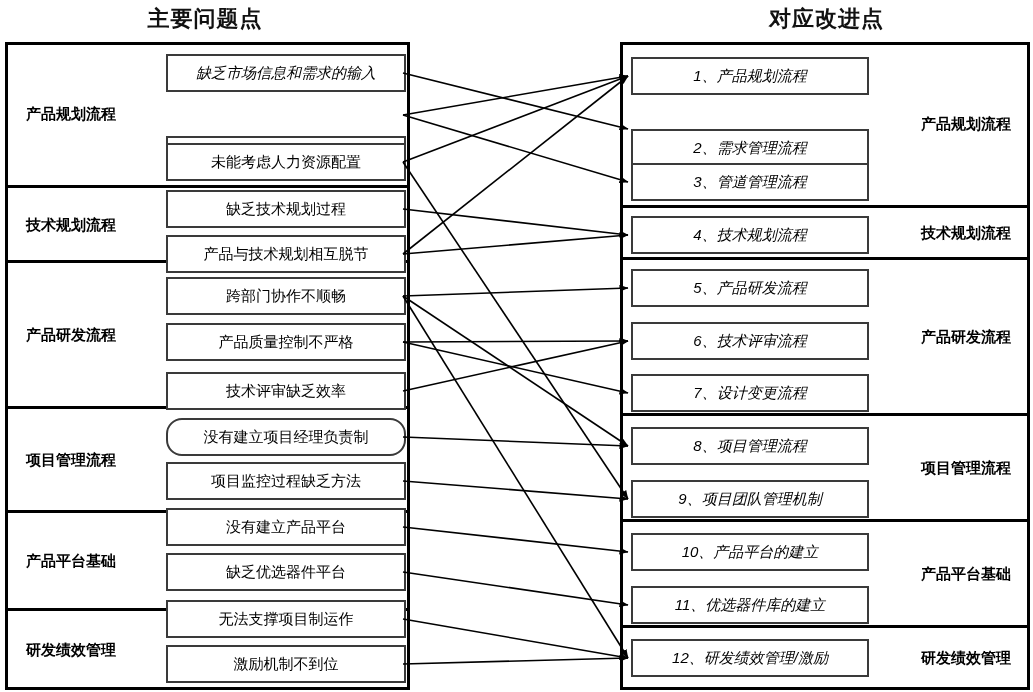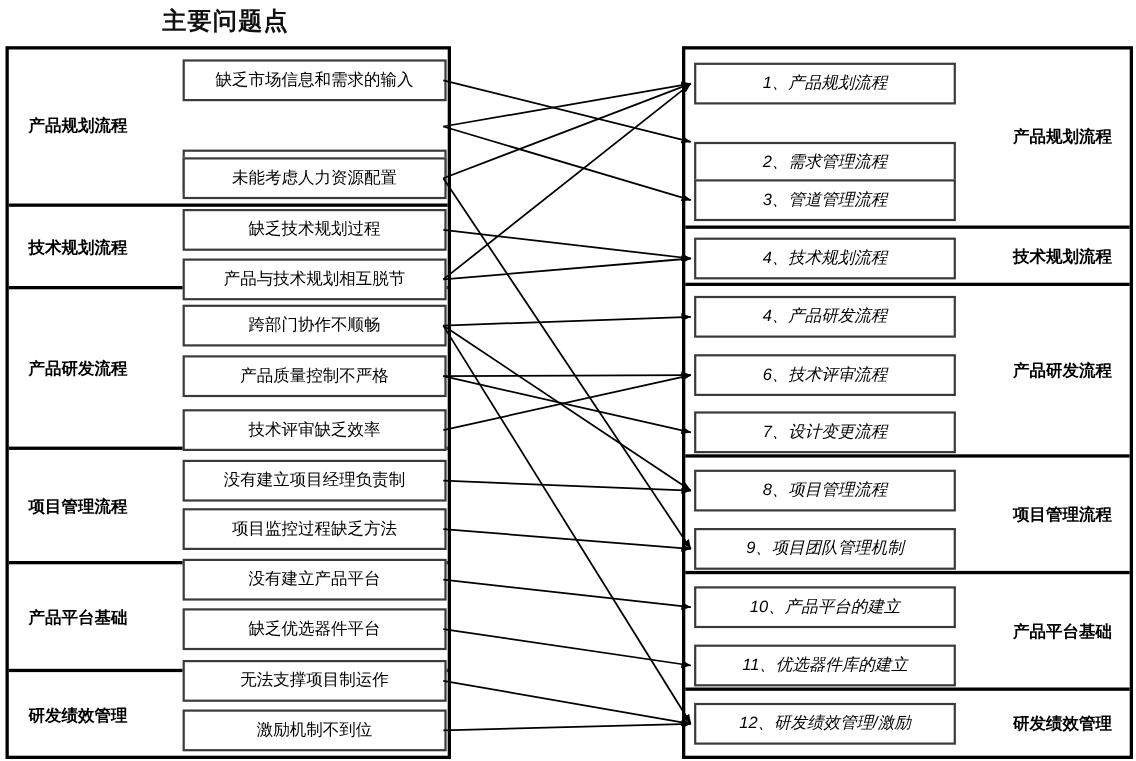--- a/index.html
+++ b/index.html
@@ -79,43 +79,44 @@
     pointer-events:none;
   }
 </style>
 </head>
 <body>
 
 <div id="root">
 
   <div class="col-title" id="title-left">主要问题点</div>
 
+  <div class="col-title" id="title-right">对应改进点</div>
 
   <div class="panel" id="panel-left">
       <div class="group" style="top: -3px; height: 146px;">
         <div class="group-label group-label-left" style="top: 63px;">产品规划流程</div>
       </div>
-      <div class="item item-left" style="top: 9px;">缺乏市场信息和需求的输入</div>
+      <div class="item item-left" style="top: 9px; font-style: italic;">缺乏市场信息和需求的输入</div>
       <div class="item item-left" style="top: 51px; margin-top: 40px;">产品规划结果缺乏市场导向</div>
       <div class="item item-left" style="top: 98px;">未能考虑人力资源配置</div>
       <div class="group" style="top: 143px; height: 75px;">
         <div class="group-label group-label-left" style="top: 27.5px;">技术规划流程</div>
       </div>
       <div class="item item-left" style="top: 145px;">缺乏技术规划过程</div>
       <div class="item item-left" style="top: 190px;">产品与技术规划相互脱节</div>
       <div class="group" style="top: 218px; height: 146px;">
         <div class="group-label group-label-left" style="top: 63px;">产品研发流程</div>
       </div>
       <div class="item item-left" style="top: 232px;">跨部门协作不顺畅</div>
       <div class="item item-left" style="top: 278px;">产品质量控制不严格</div>
       <div class="item item-left" style="top: 327px;">技术评审缺乏效率</div>
       <div class="group" style="top: 364px; height: 104px;">
         <div class="group-label group-label-left" style="top: 42px;">项目管理流程</div>
       </div>
-      <div class="item item-left" style="top: 373px;">没有建立项目经理负责制</div>
+      <div class="item item-left" style="top: 373px; border-radius: 16px;">没有建立项目经理负责制</div>
       <div class="item item-left" style="top: 417px;">项目监控过程缺乏方法</div>
       <div class="group" style="top: 468px; height: 98px;">
         <div class="group-label group-label-left" style="top: 39px;">产品平台基础</div>
       </div>
       <div class="item item-left" style="top: 463px;">没有建立产品平台</div>
       <div class="item item-left" style="top: 508px;">缺乏优选器件平台</div>
       <div class="group last" style="top: 566px; height: 79px;">
         <div class="group-label group-label-left" style="top: 29.5px;">研发绩效管理</div>
       </div>
       <div class="item item-left" style="top: 555px;">无法支撑项目制运作</div>
@@ -128,21 +129,21 @@
       <div class="item item-right" style="top: 12px;">1、产品规划流程</div>
       <div class="item item-right" style="top: 65px; margin-top: 19px;">2、需求管理流程</div>
       <div class="item item-right" style="top: 118px;">3、管道管理流程</div>
       <div class="group" style="top: 163px; height: 52px;">
         <div class="group-label group-label-right" style="top: 16px;">技术规划流程</div>
       </div>
       <div class="item item-right" style="top: 171px;">4、技术规划流程</div>
       <div class="group" style="top: 215px; height: 156px;">
         <div class="group-label group-label-right" style="top: 68px;">产品研发流程</div>
       </div>
-      <div class="item item-right" style="top: 224px;">4、产品研发流程</div>
+      <div class="item item-right" style="top: 224px;">5、产品研发流程</div>
       <div class="item item-right" style="top: 277px;">6、技术评审流程</div>
       <div class="item item-right" style="top: 329px;">7、设计变更流程</div>
       <div class="group" style="top: 371px; height: 106px;">
         <div class="group-label group-label-right" style="top: 43px;">项目管理流程</div>
       </div>
       <div class="item item-right" style="top: 382px;">8、项目管理流程</div>
       <div class="item item-right" style="top: 435px;">9、项目团队管理机制</div>
       <div class="group" style="top: 477px; height: 106px;">
         <div class="group-label group-label-right" style="top: 43px;">产品平台基础</div>
       </div>

